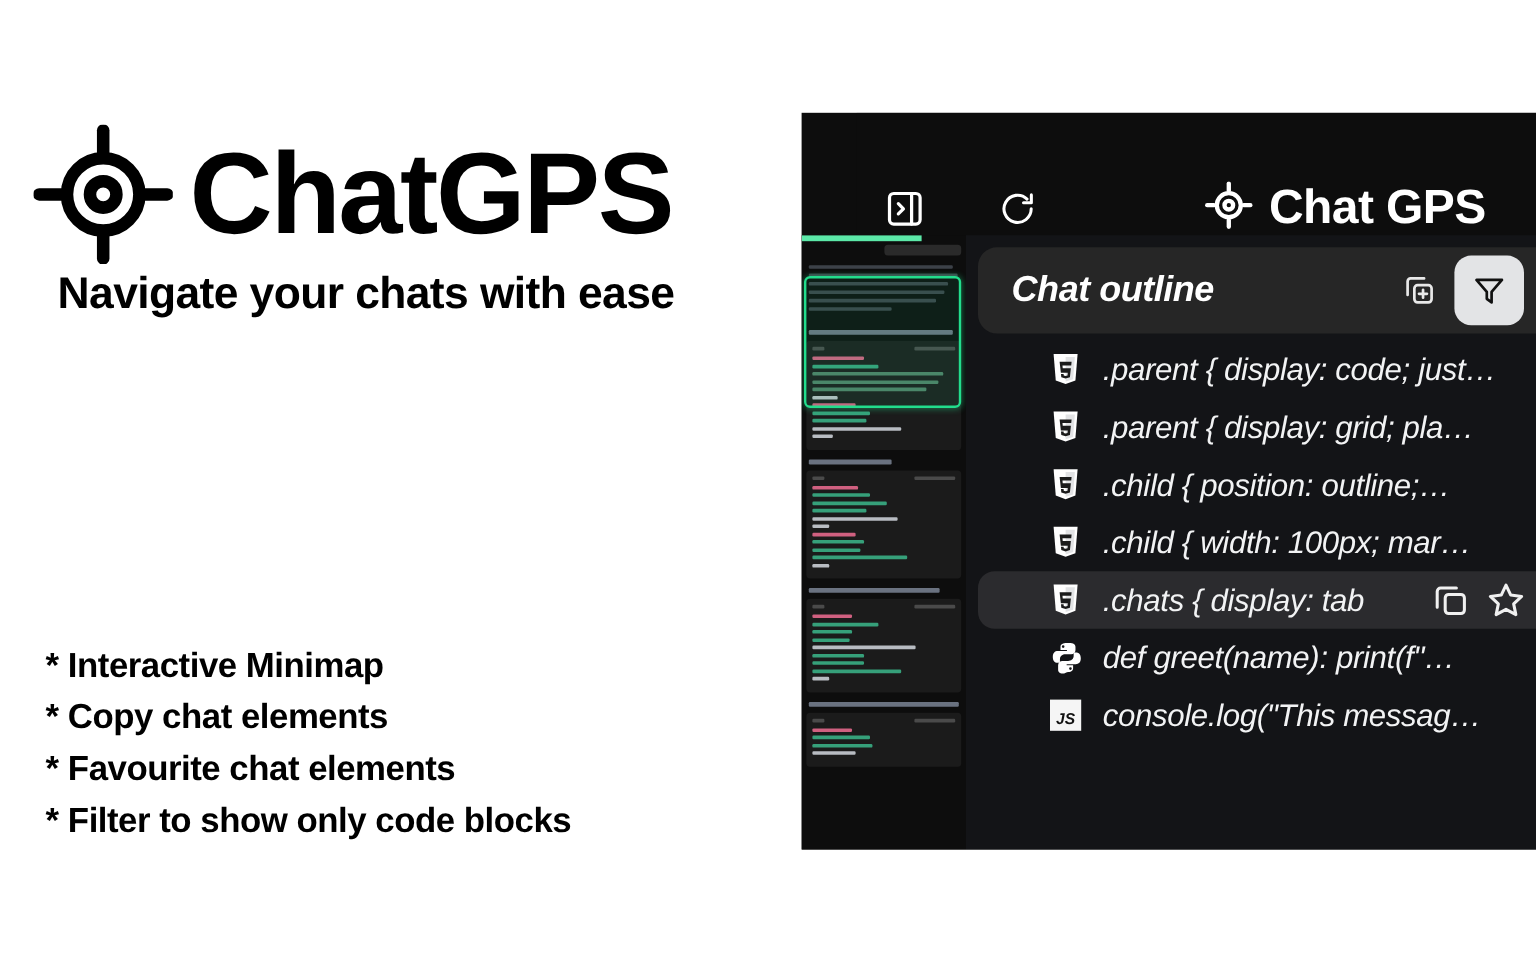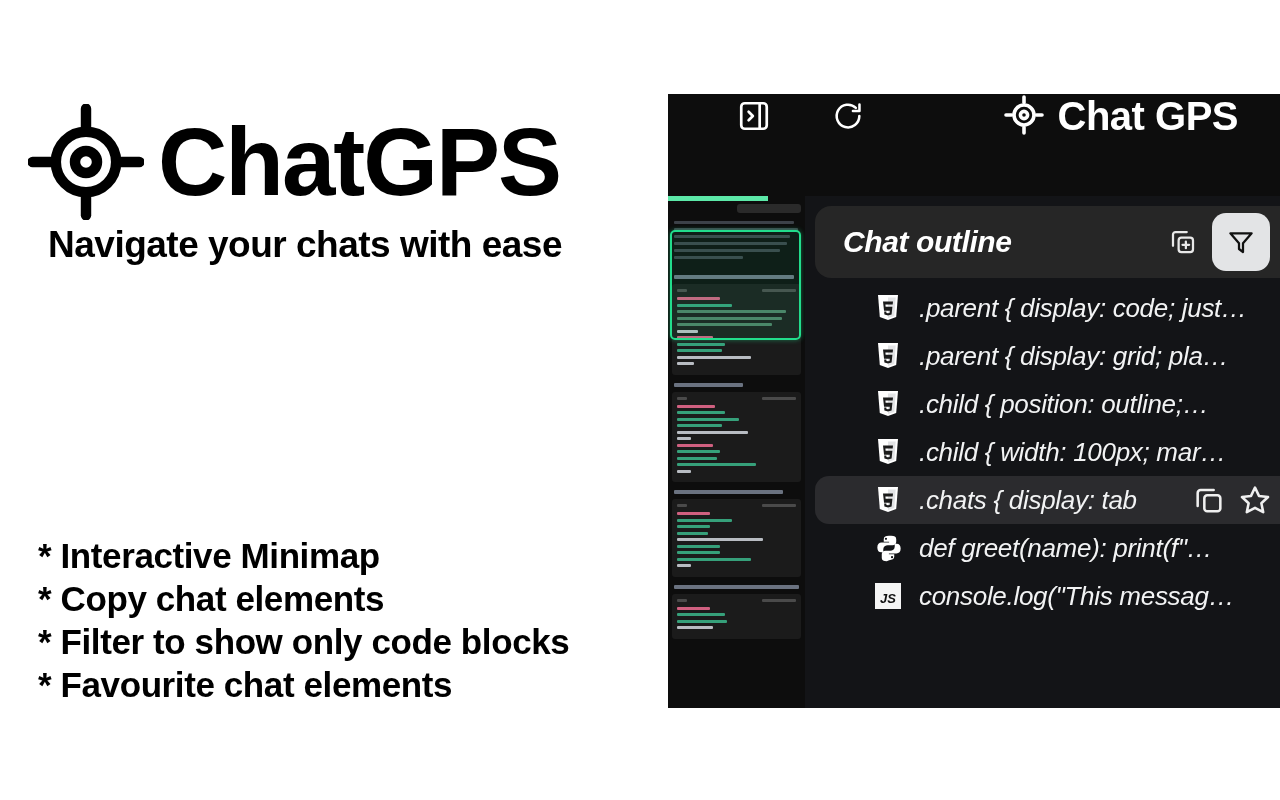--- a/index.html
+++ b/index.html
@@ -24,35 +24,35 @@
     letter-spacing: -2px; line-height: 1;
     font-family: "Liberation Sans", sans-serif;
   }
   .tagline {
     position: absolute; left: 48px; top: 224px;
     font-size: 37px; font-weight: 700; color: #000;
     letter-spacing: -0.5px;
   }
   .features {
     position: absolute; left: 38px; top: 534px;
-    font-size: 35px; font-weight: 700; color: #000;
+    font-size: 29px; font-weight: 700; color: #000;
     line-height: 43px; letter-spacing: -0.4px;
   }
   .features .feat { white-space: nowrap; }
 
   
   .panel {
     position: absolute; left: 668px; top: 94px;
     width: 612px; height: 614px;
     background: #0d0d0d; overflow: hidden;
   }
   .panel-header {
     position: relative; height: 102px;
     background: #0d0d0d;
-    display: flex; align-items: flex-start; padding: 0 18px; margin-left: 46px;
+    display: flex; align-items: flex-end; padding: 0 18px; margin-left: 46px;
   }
   .hdr-btn {
     width: 44px; height: 44px; display: flex;
     align-items: center; justify-content: center;
     background: none; border: none; cursor: pointer;
   }
   .hdr-btn svg { display: block; }
   .hdr-spacer { flex: 1 1 auto; }
   .hdr-title {
     display: flex; align-items: center; gap: 14px;
@@ -177,22 +177,22 @@
         </svg>
       </span>
       <span class="brand-name">ChatGPS</span>
     </div>
 
     <div class="tagline">Navigate your chats with ease</div>
 
     <div class="features">
       <div class="feat">* Interactive Minimap</div>
       <div class="feat">* Copy chat elements</div>
+      <div class="feat">* Favourite chat elements</div>
       <div class="feat">* Filter to show only code blocks</div>
-      <div class="feat">* Favourite chat elements</div>
     </div>
   </div>
 
   <div class="panel">
 
     <div class="panel-header">
       <button class="hdr-btn">
         <svg viewBox="0 0 24 24" width="34" height="34" fill="none" stroke="#fff" stroke-width="1.9" stroke-linecap="round" stroke-linejoin="round" aria-hidden="true">
           <rect x="3" y="3" width="18" height="18" rx="2.5"></rect>
           <line x1="16" y1="3" x2="16" y2="21"></line>

